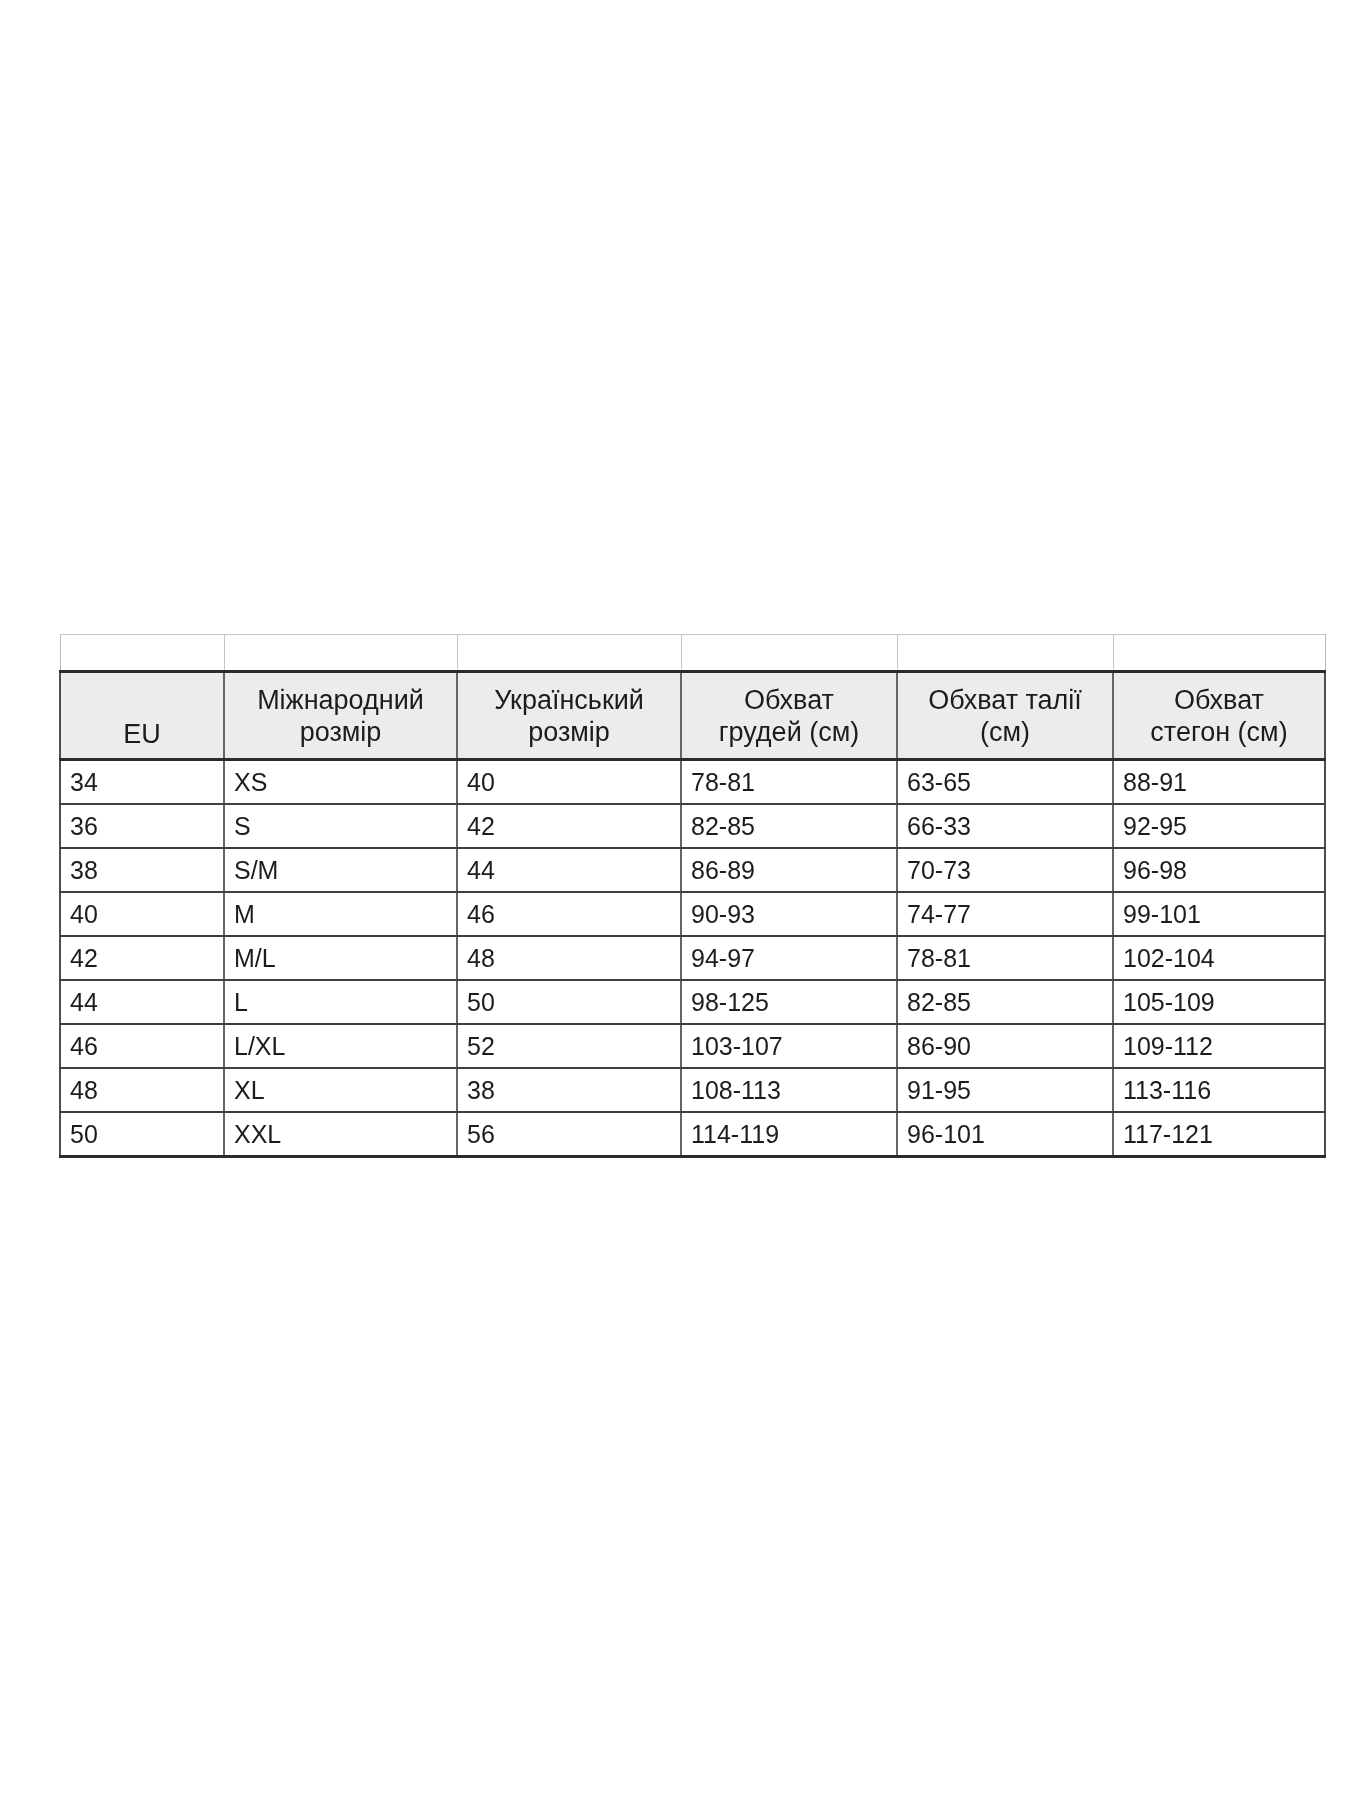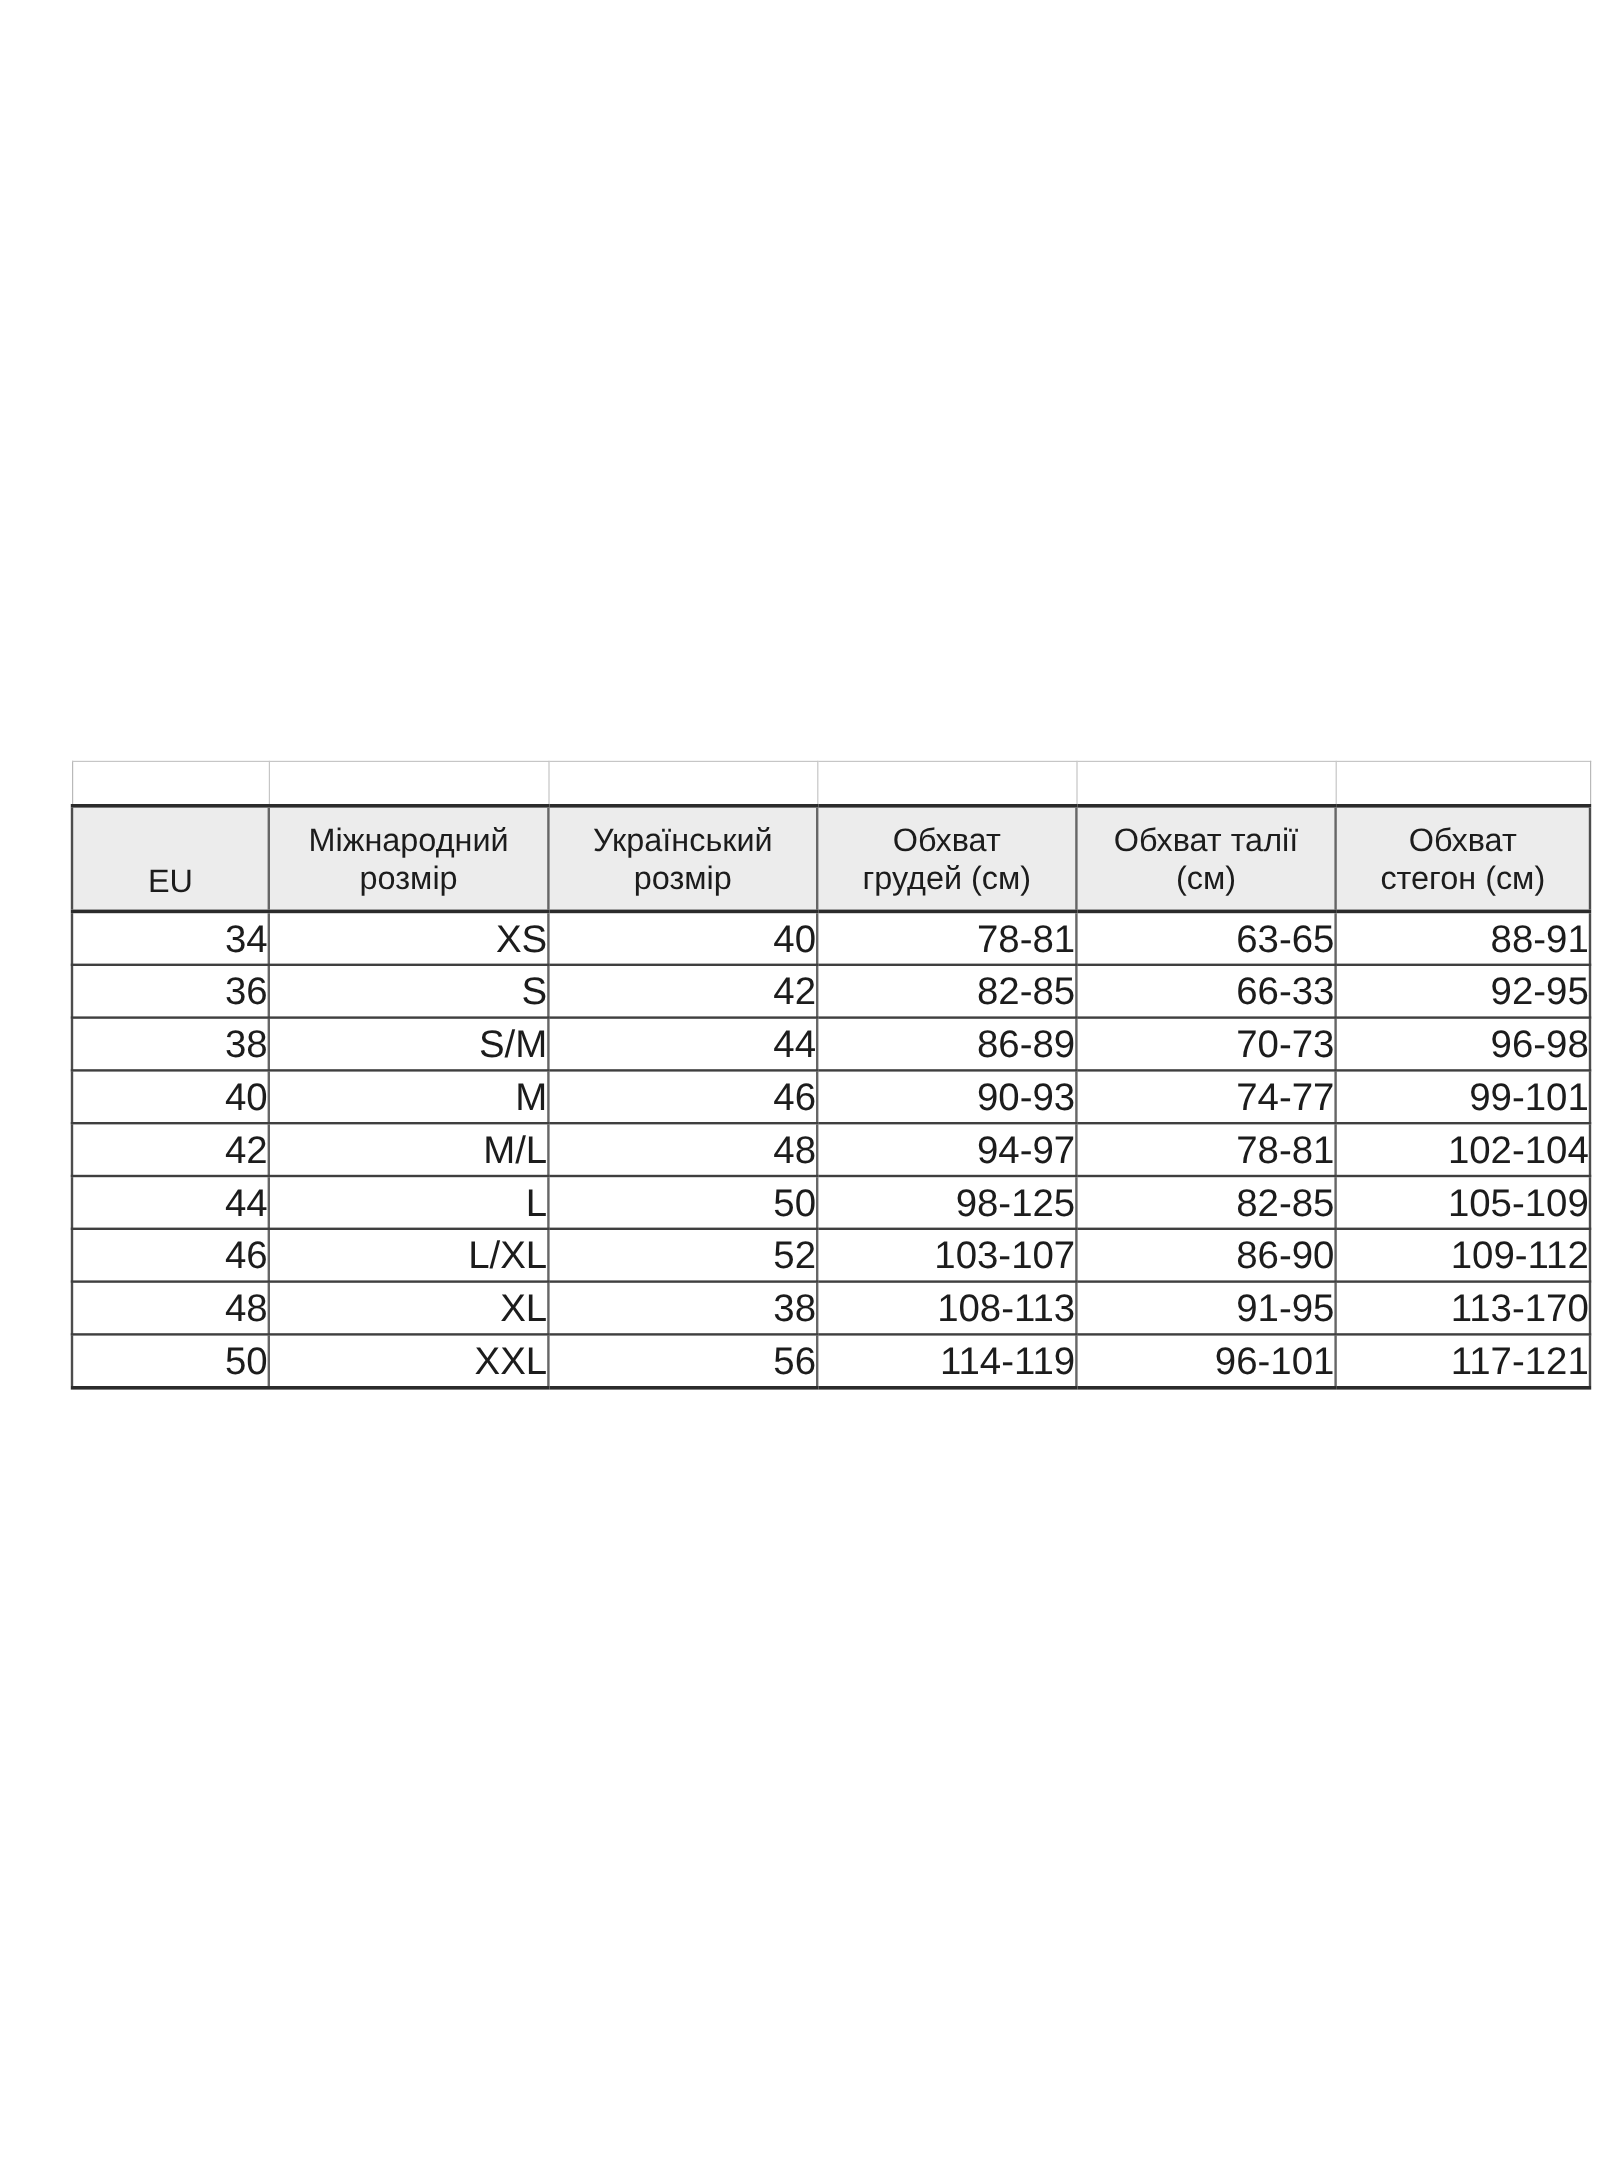--- a/index.html
+++ b/index.html
@@ -62,22 +62,22 @@
     padding-bottom: 8px;
     border-left: 2px solid #4d4d4d;
   }
   tr.header-row td:last-child { border-right: 2px solid #4d4d4d; }
   
   tr.data-row td {
     height: 42px;
     border-bottom: 2px solid #3f3f3f;
     border-left: 2px solid #666666;
     border-right: 2px solid #666666;
-    font-size: 32px;
-    text-align: right;
+    font-size: 25px;
+    text-align: left;
     vertical-align: middle;
     padding: 0 0 0 9px;
     white-space: nowrap;
     overflow: hidden;
   }
   tr.data-row td:first-child { border-left: 2px solid #4d4d4d; }
   tr.data-row td:last-child  { border-right: 2px solid #4d4d4d; }
   tr.data-row:last-child td  { border-bottom: 3px solid #2b2b2b; }
 </style>
 </head>
@@ -183,21 +183,21 @@
           <td>103-107</td>
           <td>86-90</td>
           <td>109-112</td>
         </tr>
         <tr class="data-row">
           <td>48</td>
           <td>XL</td>
           <td>38</td>
           <td>108-113</td>
           <td>91-95</td>
-          <td>113-170</td>
+          <td>113-116</td>
         </tr>
         <tr class="data-row">
           <td>50</td>
           <td>XXL</td>
           <td>56</td>
           <td>114-119</td>
           <td>96-101</td>
           <td>117-121</td>
         </tr>
       </tbody>

